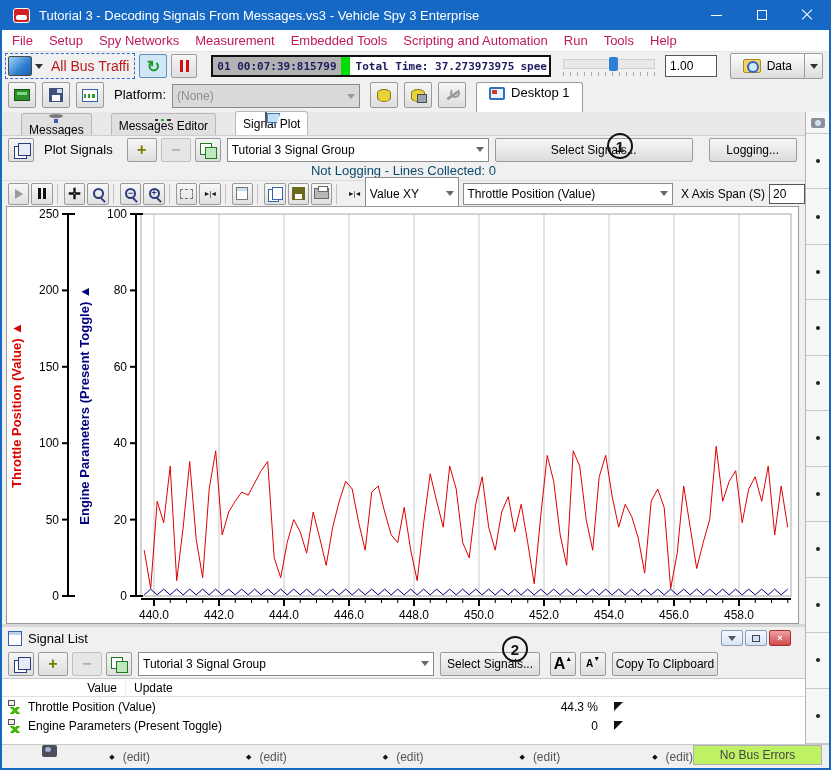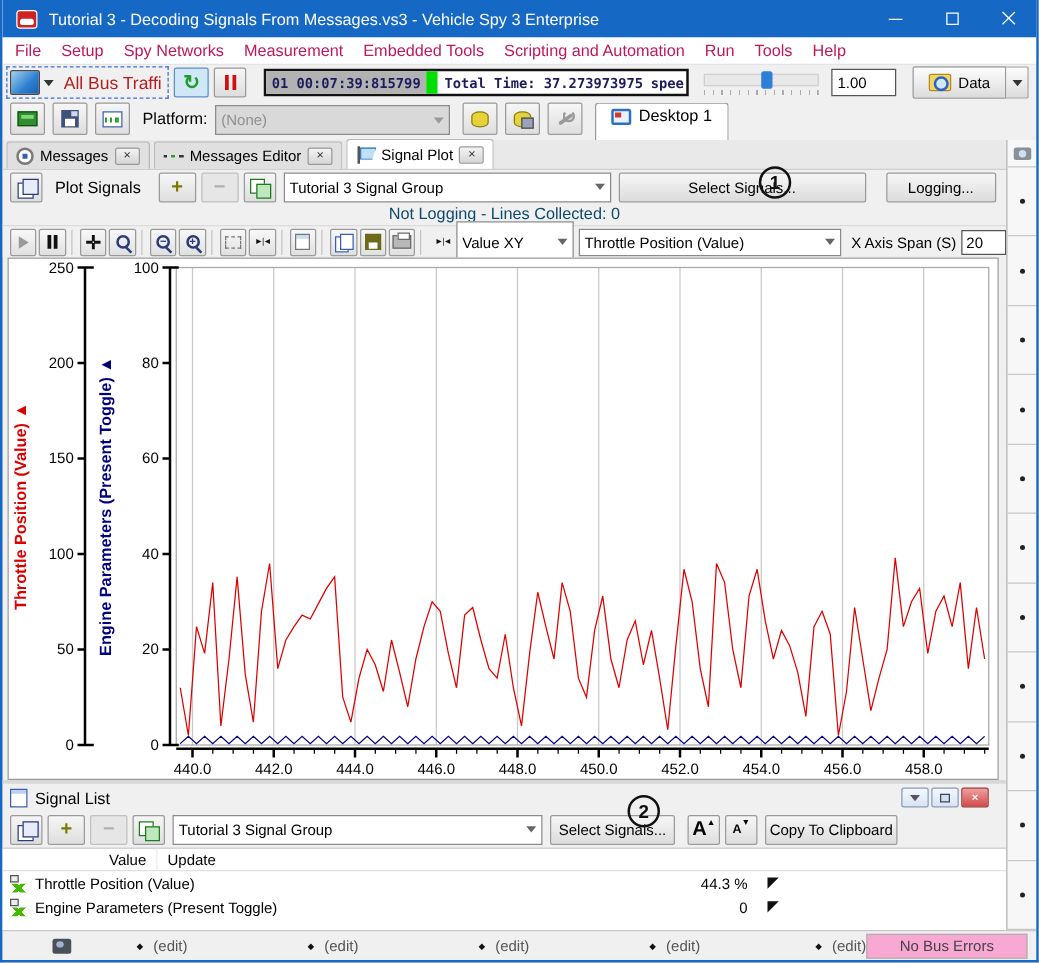--- a/index.html
+++ b/index.html
@@ -77,21 +77,21 @@
   .desktop-tab { margin-left:10px; height:28px; background:#fff; border:1px solid #9a9a9a; border-bottom:none; border-radius:3px 3px 0 0; display:flex; align-items:flex-end; gap:6px; padding:17px 12px; font-size:13px; }
   .ic-desktop { width:16px; height:13px; border:2px solid #2e6fc0; background:#eaf3fc; border-radius:2px; position:relative; }
   .ic-desktop::after { content:""; position:absolute; left:1px; top:1px; width:5px; height:4px; background:#d03a2a; }
 
   
   .body-row { flex:1 1 auto; display:flex; position:relative; min-height:0; }
   .main-col { width:803px; display:flex; flex-direction:column; min-width:0; }
 
   
   .tabrow { height:24px; background:#e9e9e9; display:flex; align-items:flex-end; flex:0 0 auto; border-bottom:1px solid #cfcfcf; }
-  .doctab { height:22px; display:flex; align-items:center; gap:5px; padding:0 7px; font-size:12px; border:1px solid #b8b8b8; border-bottom:none; border-radius:3px 3px 0 0; background:#e0e0e0; margin-left:3px; }
+  .doctab { height:22px; display:flex; align-items:center; gap:5px; padding:0 7px; font-size:12px; border:1px solid #b8b8b8; border-bottom:none; border-radius:3px 3px 0 0; background:#e0e0e0; margin-left:19px;flex-direction:column; }
   .doctab.active { background:#fff; height:24px; }
   .tab-close { width:20px; height:14px; background:linear-gradient(#f2f2f2,#d6d6d6); border:1px solid #9a9a9a; border-radius:2px; font-size:10px; line-height:12px; text-align:center; color:#333; }
   .ic-msg { width:14px; height:14px; border:2px solid #7a7a7a; border-radius:50%; position:relative; background:#fff; }
   .ic-msg::after { content:""; position:absolute; left:3px; top:3px; width:4px; height:4px; background:#3a5fb0; }
   .ic-msged { width:16px; height:12px; position:relative; }
   .ic-msged::before { content:""; position:absolute; left:0; top:5px; width:16px; height:2px;
       background:linear-gradient(90deg,#333 0 3px,transparent 3px 6px,#2f9f2f 6px 9px,transparent 9px 12px,#333 12px); }
   .ic-sigplot { width:15px; height:14px; position:relative; }
   .ic-sigplot::before { content:""; position:absolute; left:1px; top:0; width:2px; height:14px; background:#555; }
   .ic-sigplot::after { content:""; position:absolute; left:3px; top:1px; width:11px; height:8px; background:#bfe0f5; border:1px solid #2e6fc0; clip-path:polygon(0 0,100% 0,75% 100%,0 100%); }
@@ -155,26 +155,26 @@
   .col-val { width:124px; text-align:right; padding-right:8px; border-right:1px solid #ececec; height:100%; display:flex; align-items:center; justify-content:flex-end; }
   .col-upd { flex:1; padding-left:8px; height:100%; display:flex; align-items:center; }
   .sl-row { height:19px; display:flex; align-items:center; font-size:12px; flex:0 0 auto; }
   .ic-sigrow { width:15px; height:14px; position:relative; margin-right:5px; flex:0 0 auto; }
   .ic-sigrow::before { content:""; position:absolute; left:0; top:0; width:5px; height:4px; border:1px solid #555; background:#eee; }
   .ic-sigrow::after { content:""; position:absolute; left:0; bottom:0; width:14px; height:7px;
       background:linear-gradient(135deg,transparent 40%,#44bb00 40% 60%,transparent 60%),linear-gradient(45deg,transparent 40%,#44bb00 40% 60%,transparent 60%); }
   .upd-flag { width:0; height:0; border-top:9px solid #111; border-right:9px solid transparent; }
 
   
-  .statusbar { height:24px; flex:0 0 auto; background:#f0f0f0; border-top:1px solid #c8c8c8; display:flex; align-items:center; font-size:12px; color:#555;padding-left:30px; }
+  .statusbar { height:24px; flex:0 0 auto; background:#f0f0f0; border-top:1px solid #c8c8c8; display:flex; font-size:12px; color:#555;padding-left:30px; }
   .ic-status { width:16px; height:12px; background:#4a4f5a; border-radius:2px; margin:0 0 0 10px; position:relative; }
   .ic-status::after { content:""; position:absolute; left:3px; top:2px; width:6px; height:5px; background:#9fb4d4; border-radius:50%; }
   .edit-item { display:flex; align-items:center; gap:8px; }
   .edit-item .dia { font-size:7px; color:#111; }
-  .busbox { margin-left:auto; margin-right:7px; width:135px; height:20px; border:1px solid #b0b0b0; background:#f9a8d4; display:flex; align-items:center; justify-content:center; color:#444; }
+  .busbox { margin-left:auto; margin-right:7px; width:135px; height:20px; border:1px solid #b0b0b0; background:#bef264; display:flex; align-items:center; justify-content:center; color:#444; }
 
   
   .dock { width:24px; border-left:1px solid #b4b4b4; background:#f7f7f7; display:flex; flex-direction:column; }
   .dock-head { height:22px; display:flex; align-items:center; justify-content:center; border-bottom:1px solid #c8c8c8; }
   .ic-camera { width:14px; height:10px; background:#8a8f98; border-radius:2px; position:relative; }
   .ic-camera::after { content:""; position:absolute; left:4px; top:2px; width:6px; height:6px; background:#cfe0f0; border-radius:50%; }
   .dock-cell { flex:1; border-bottom:1px solid #c8c8c8; display:flex; align-items:center; justify-content:center; }
   .dock-cell i { width:4px; height:4px; background:#222; border-radius:50%; display:block; }
 
   

